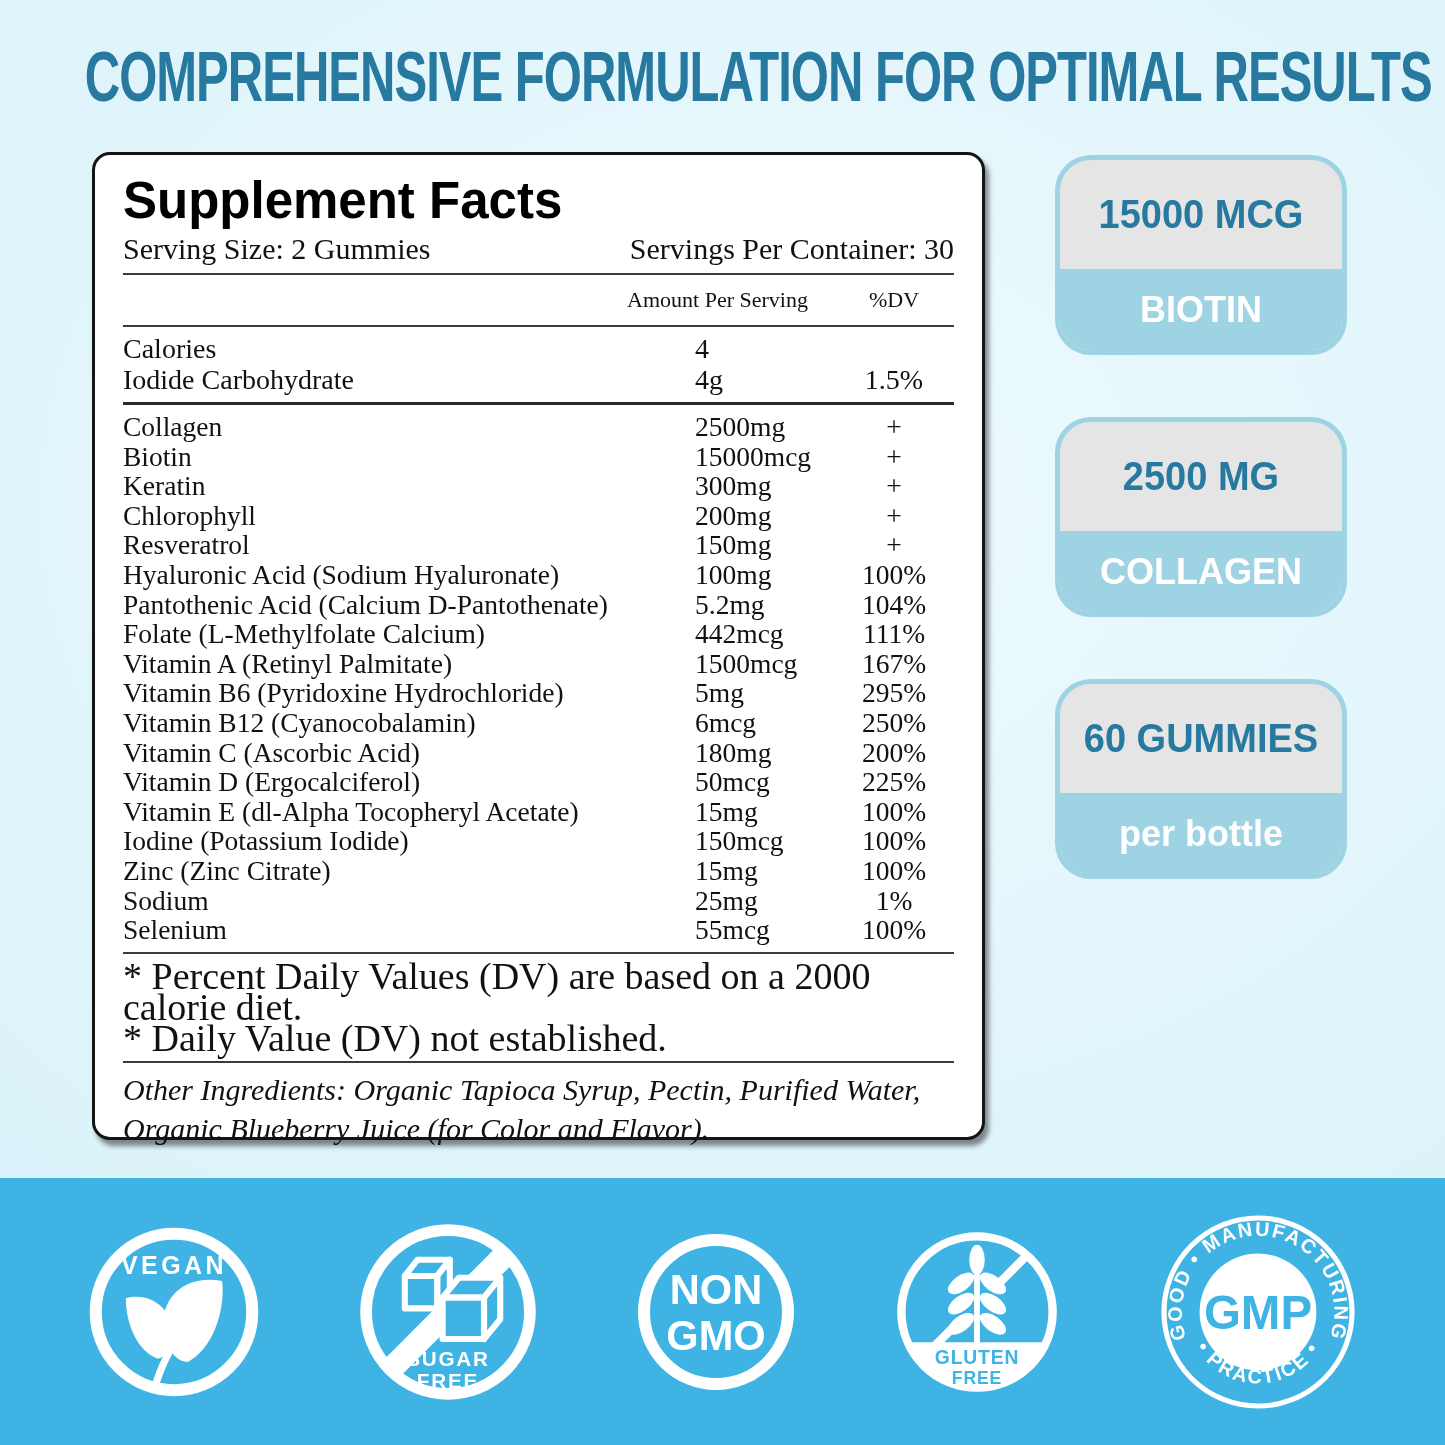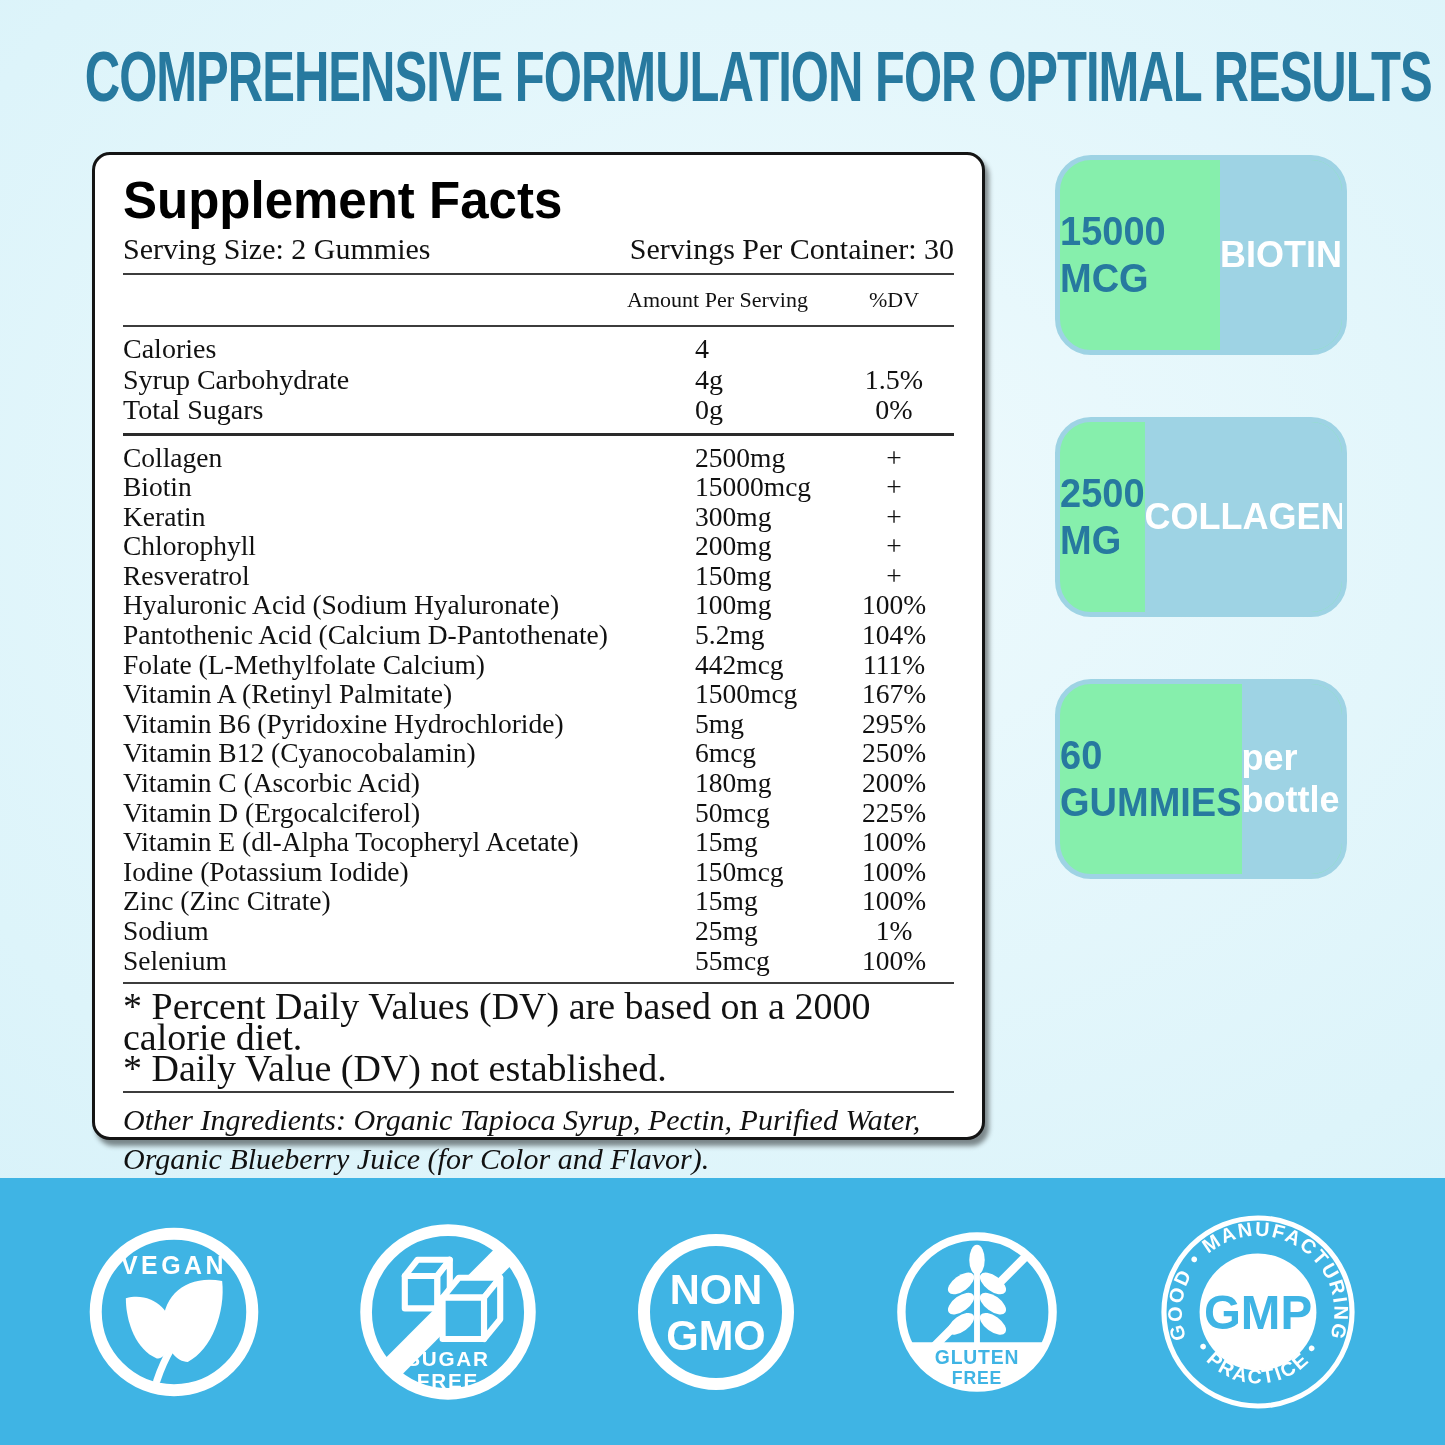--- a/index.html
+++ b/index.html
@@ -39,21 +39,21 @@
   .rows.ing .row{font-size:27.5px;line-height:29.6px;}
   .row .name{width:572px;flex:none;}
   .row .amt{flex:1;text-align:left;}
   .row .dv{width:120px;flex:none;text-align:center;}
   .footnotes p{margin:0;font-size:38px;line-height:31px;}
   .other{margin:4px 0 0 0;font-size:30px;line-height:39px;font-style:italic;}
   
   .badges{position:absolute;left:1055px;top:155px;width:292px;display:flex;flex-direction:column;gap:62px;}
   .badge{
     height:200px;box-sizing:border-box;border:5px solid #9ed3e4;border-radius:36px;
-    background:#86efac;overflow:hidden;display:flex;flex-direction:row;
+    background:#e5e5e5;overflow:hidden;display:flex;flex-direction:column;
   }
   .badge-top{
     flex:1.35;display:flex;align-items:center;justify-content:center;
     color:#27799f;font-weight:800;font-size:38px;letter-spacing:0;
     transform:scaleY(1.08);
   }
   .badge-bottom{
     flex:1;display:flex;align-items:center;justify-content:center;
     background:#9ed3e4;color:#ffffff;font-weight:800;font-size:36px;
   }
@@ -91,28 +91,23 @@
   </div>
   <hr class="rule">
 
   <div class="rows macro">
     <div class="row">
       <span class="name">Calories</span>
       <span class="amt">4</span>
       <span class="dv"></span>
     </div>
     <div class="row">
-      <span class="name">Syrup Carbohydrate</span>
+      <span class="name">Iodide Carbohydrate</span>
       <span class="amt">4g</span>
       <span class="dv">1.5%</span>
-    </div>
-    <div class="row">
-      <span class="name">Total Sugars</span>
-      <span class="amt">0g</span>
-      <span class="dv">0%</span>
     </div>
   </div>
   <hr class="rule thick">
 
   <div class="rows ing">
     <div class="row">
       <span class="name">Collagen</span>
       <span class="amt">2500mg</span>
       <span class="dv">+</span>
     </div>

